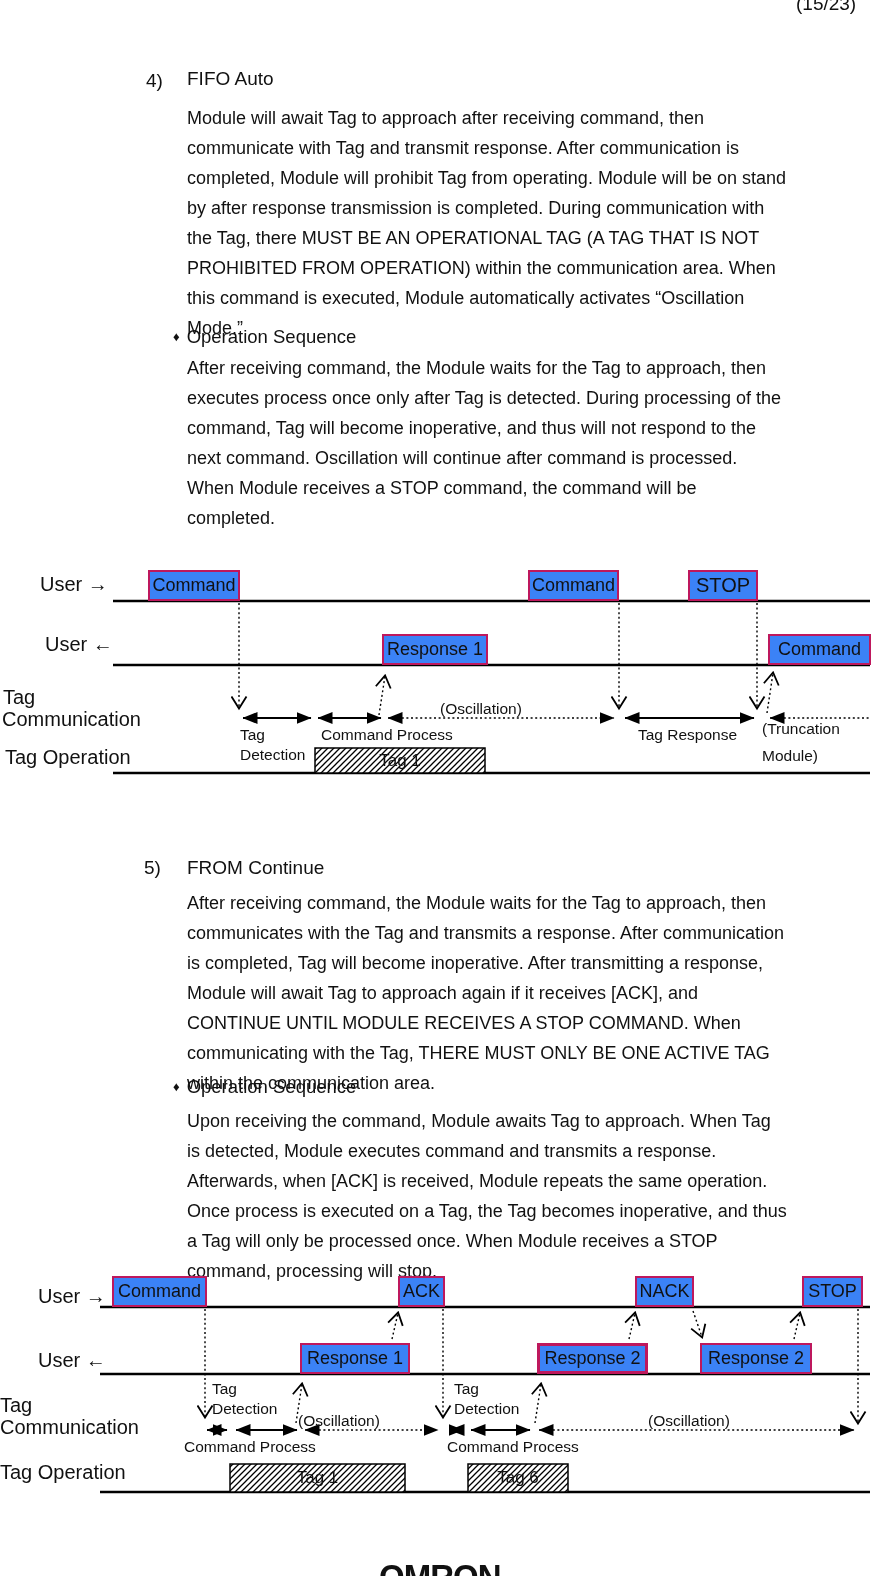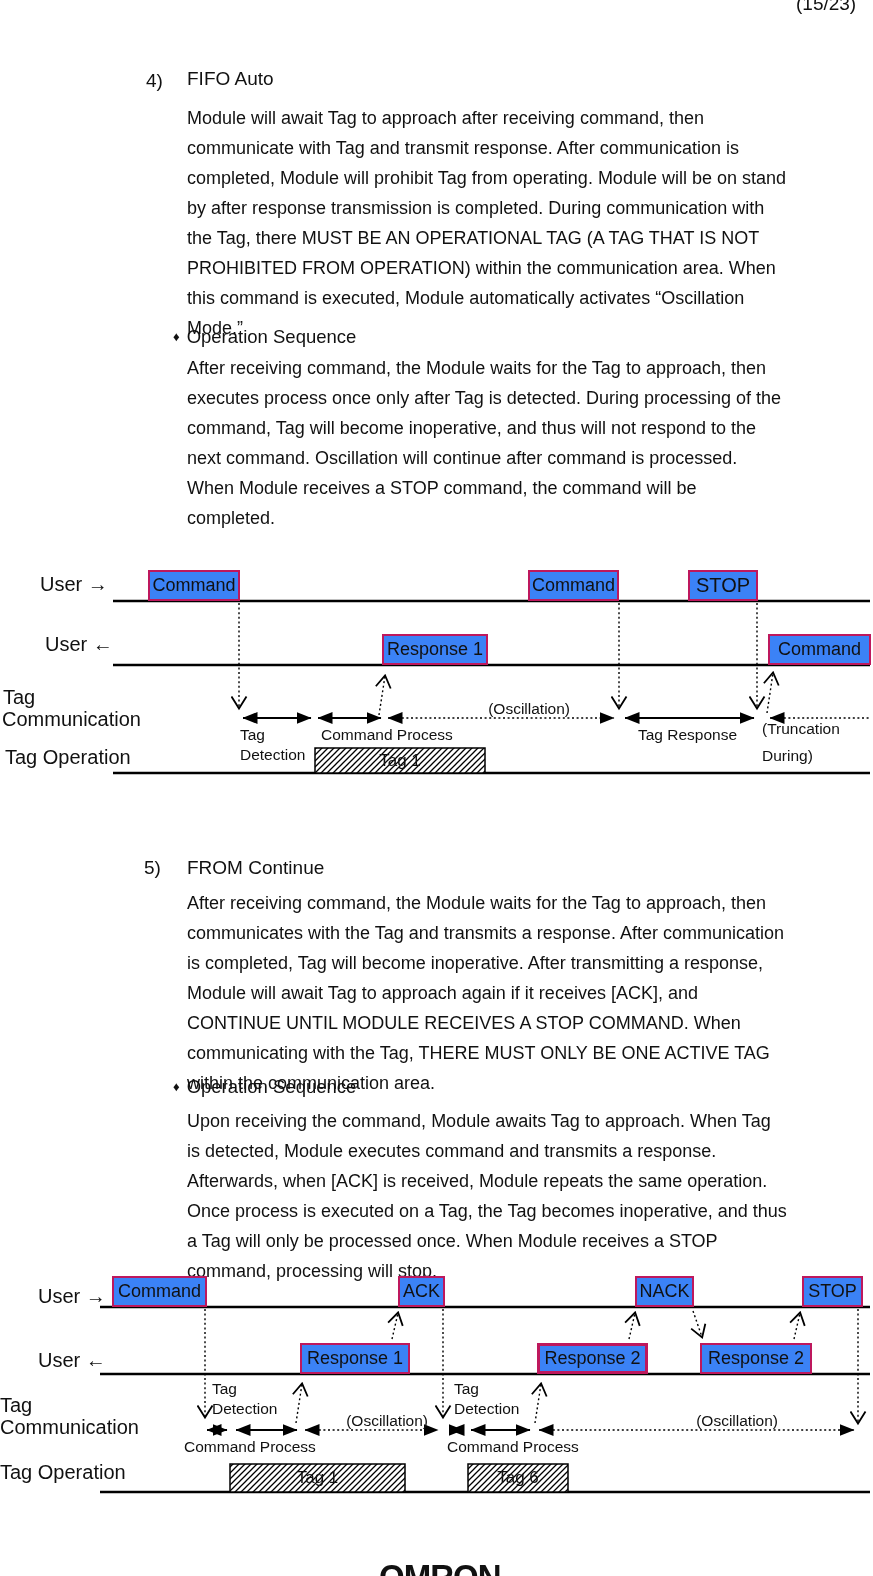--- a/index.html
+++ b/index.html
@@ -17,21 +17,21 @@
   .bullet .glyph{font-size:13px;vertical-align:2px;margin-right:7px;}
   .diagram{position:absolute;left:0;width:873px;}
   .diagram svg{position:absolute;left:0;top:0;}
   .tbox{
     position:absolute;box-sizing:border-box;background:#3b82f6;border:2px solid #be185d;
     font-size:18px;display:flex;align-items:center;justify-content:center;white-space:pre;
   }
   .tbox.thick{border-width:3px;}
   .rowlab{position:absolute;font-size:20px;white-space:pre;}
   .sml{position:absolute;font-size:15.5px;white-space:pre;}
-  .ctr{text-align:right;}
+  .ctr{text-align:left;}
   .tagfill{position:absolute;font-size:17px;text-align:center;}
   .logo{
     position:absolute;font-size:33px;font-weight:bold;letter-spacing:-1px;
     transform:scaleY(1.05);transform-origin:top;
   }
   .tl{stroke:#000;stroke-width:2.4;}
   .sl{stroke:#000;stroke-width:2;}
   .dot{stroke:#000;stroke-width:1.4;stroke-dasharray:2 2.6;fill:none;}
   .hrect{fill:url(#hp1);stroke:#000;stroke-width:1.5;}
   .hrect2{fill:url(#hp2);stroke:#000;stroke-width:1.5;}
@@ -109,21 +109,21 @@
     <div class="tbox" style="left:688px;top:10px;width:70px;height:31px;font-size:20px">STOP</div>
     <div class="tbox" style="left:382px;top:74px;width:106px;height:31px">Response 1</div>
     <div class="tbox" style="left:768px;top:74px;width:103px;height:31px">Command</div>
 
     <div class="sml" style="left:240px;top:166px">Tag</div>
     <div class="sml" style="left:240px;top:186px">Detection</div>
     <div class="sml" style="left:321px;top:166px">Command Process</div>
     <div class="sml ctr" style="left:440px;top:140px;width:130px">(Oscillation)</div>
     <div class="sml" style="left:638px;top:166px">Tag Response</div>
     <div class="sml" style="left:762px;top:160px">(Truncation</div>
-    <div class="sml" style="left:762px;top:187px">During)</div>
+    <div class="sml" style="left:762px;top:187px">Module)</div>
     <div class="tagfill" style="left:315px;top:191px;width:170px">Tag 1</div>
   </div>
 
   <div class="abs hnum" style="left:144px;top:857px">5)</div>
   <div class="abs htitle" style="left:187px;top:857px">FROM Continue</div>
   <div class="abs body" style="left:187px;top:888px">After receiving command, the Module waits for the Tag to approach, then
 communicates with the Tag and transmits a response. After communication
 is completed, Tag will become inoperative. After transmitting a response,
 Module will await Tag to approach again if it receives [ACK], and
 CONTINUE UNTIL MODULE RECEIVES A STOP COMMAND. When

